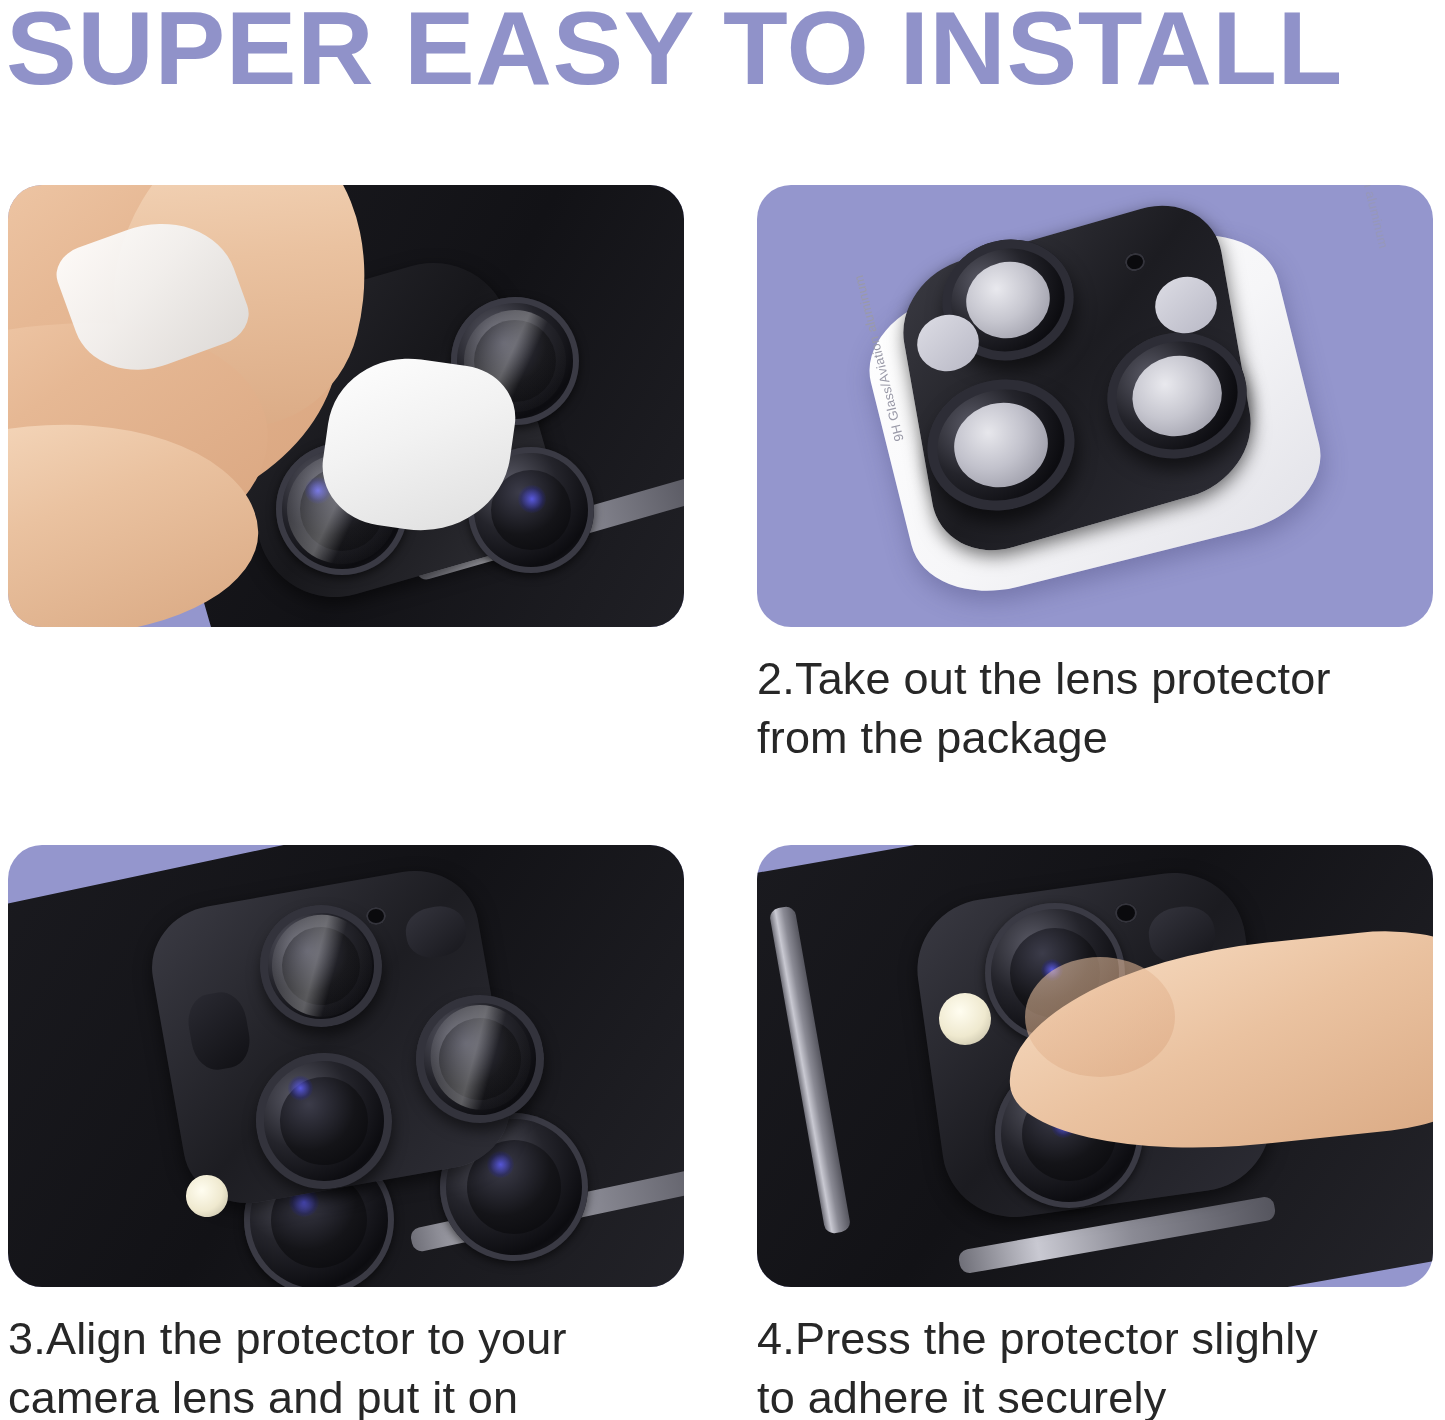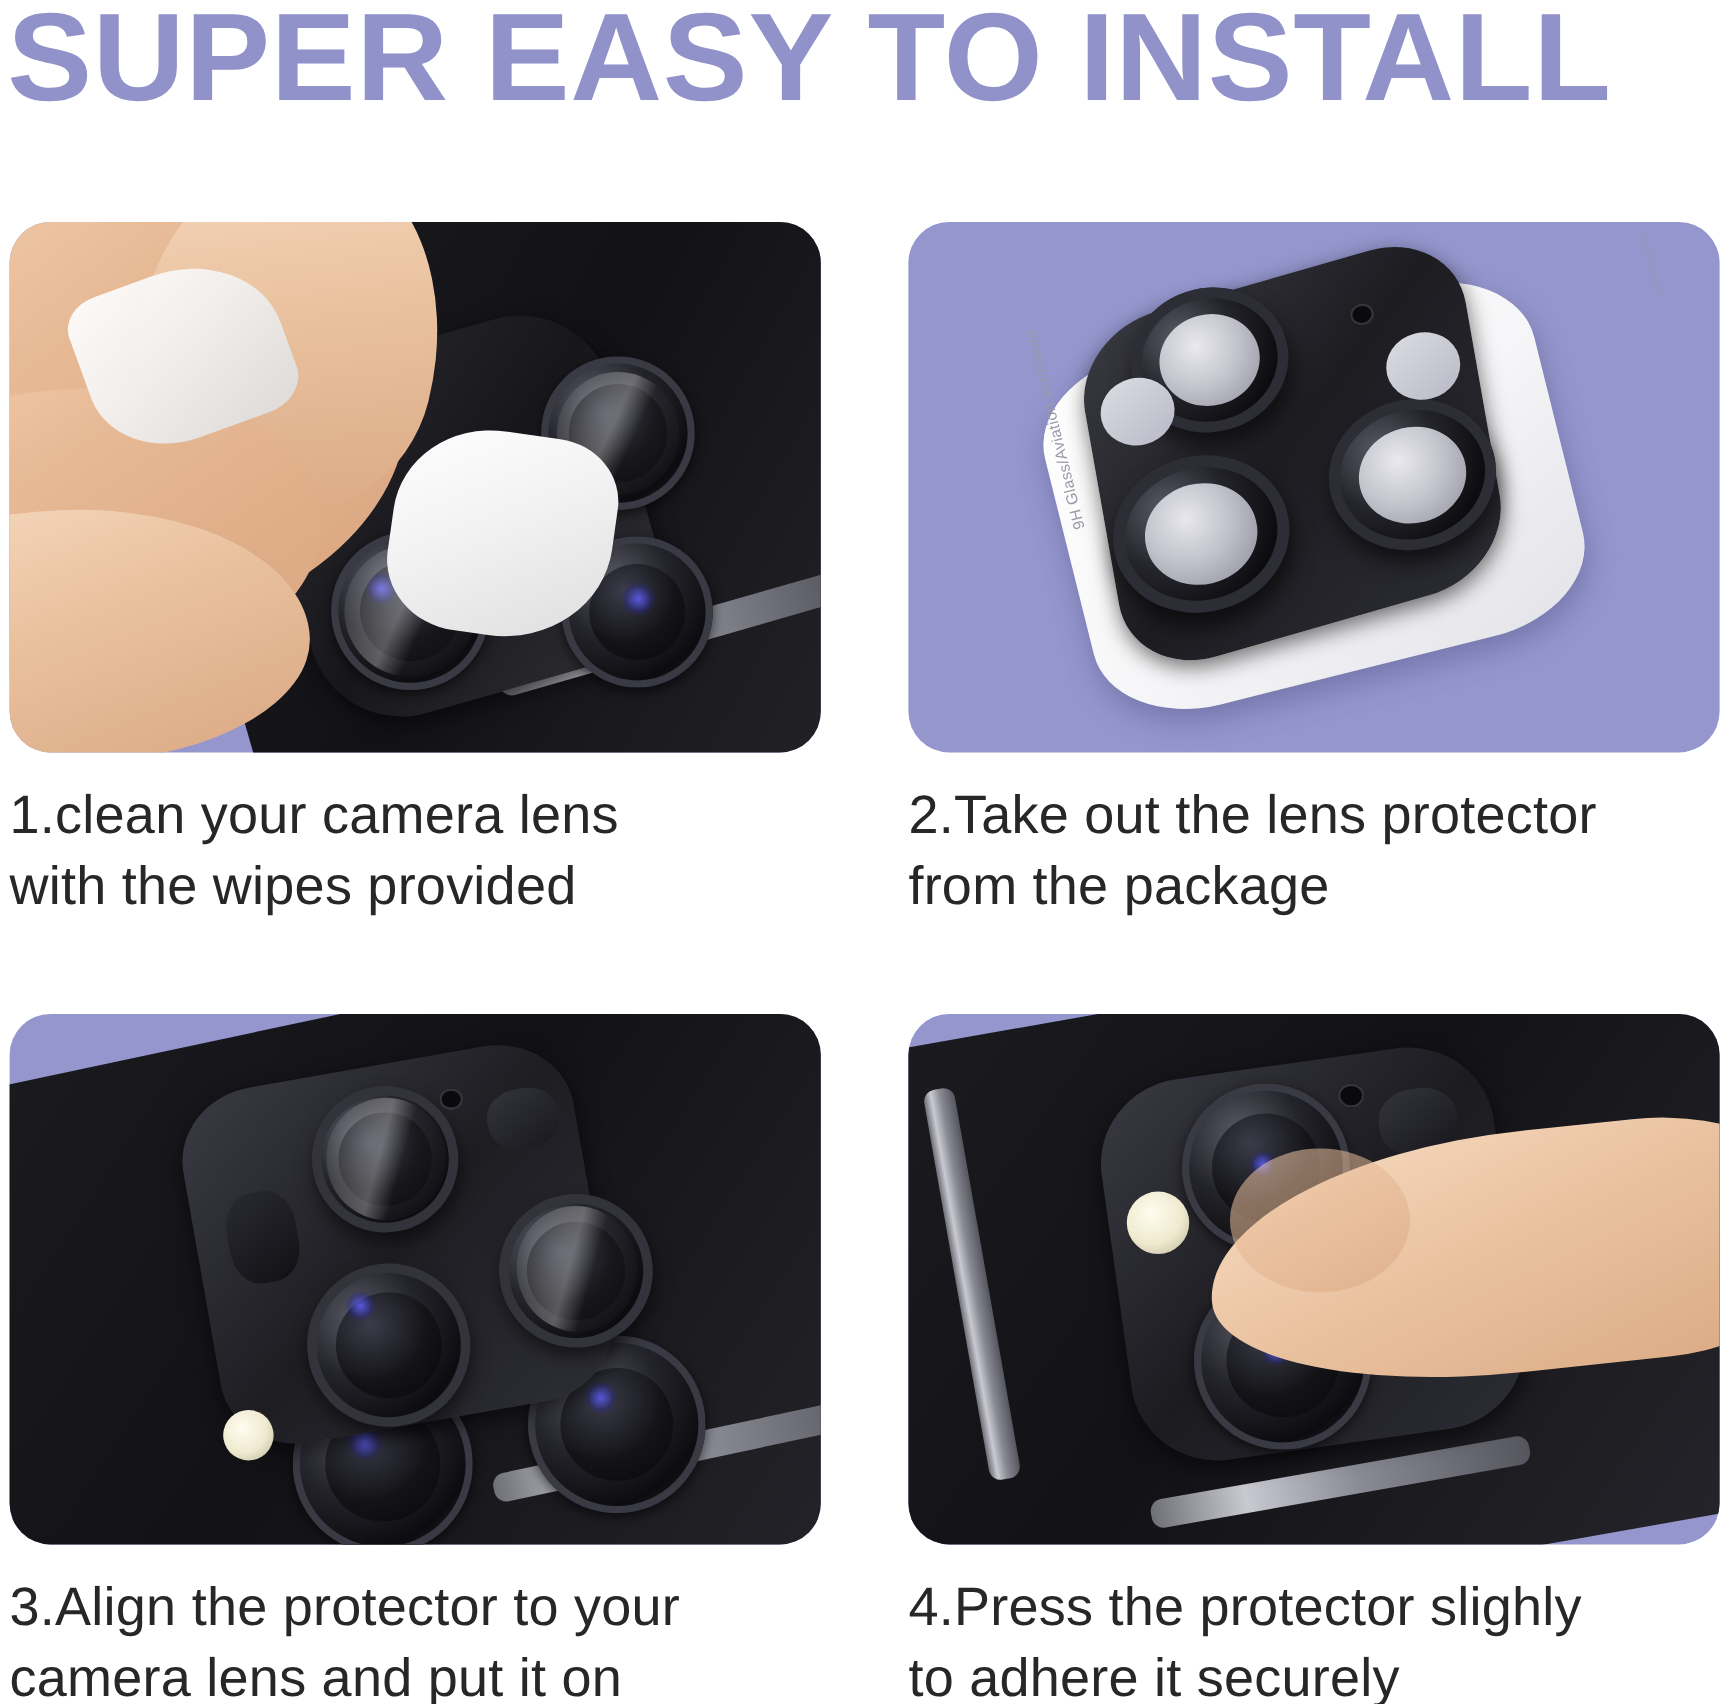--- a/index.html
+++ b/index.html
@@ -186,22 +186,20 @@
       </div>
 
       <div class="ph skin-a" style="left:-140px; top:-40px; width:470px; height:380px; border-radius:55% 45% 48% 52% / 60% 55% 45% 40%; transform:rotate(-8deg);"></div>
       <div class="ph skin-b" style="left:110px; top:-60px; width:250px; height:300px; border-radius:48% 52% 45% 55% / 55% 60% 40% 45%; transform:rotate(14deg);"></div>
       <div class="ph skin-a" style="left:-170px; top:140px; width:430px; height:240px; border-radius:50% 44% 40% 56% / 55% 50% 50% 45%; transform:rotate(-4deg);"></div>
       <div class="ph skin-b" style="left:-150px; top:240px; width:400px; height:210px; border-radius:48% 50% 46% 54% / 52% 54% 46% 48%; transform:rotate(-2deg);"></div>
 
       <div class="ph tissue" style="left:60px; top:40px; width:170px; height:140px; border-radius:18% 52% 20% 44%; transform:rotate(-20deg); opacity:.92;"></div>
       <div class="ph tissue" style="left:318px; top:175px; width:185px; height:170px; border-radius:45% 30% 50% 34%; transform:rotate(8deg);"></div>
     </div>
-    <div class="caption">1.clean your camera lens
-with the wipes provided</div>
   </div>
 
   <div class="step step-r1 step-c2">
     <div class="panel">
 
       <div class="ph backing" style="left:128px; top:78px; width:420px; height:300px; transform:rotate(-14deg);">
         <div class="backing-label" style="left:6px; top:130px; transform:rotate(-90deg); transform-origin:left top;">9H Glass/Aviation aluminum</div>
         <div class="backing-label" style="right:-118px; top:60px; transform:rotate(90deg); transform-origin:right top; opacity:.55;">9H Glass/Aviation aluminum</div>
       </div>
 

